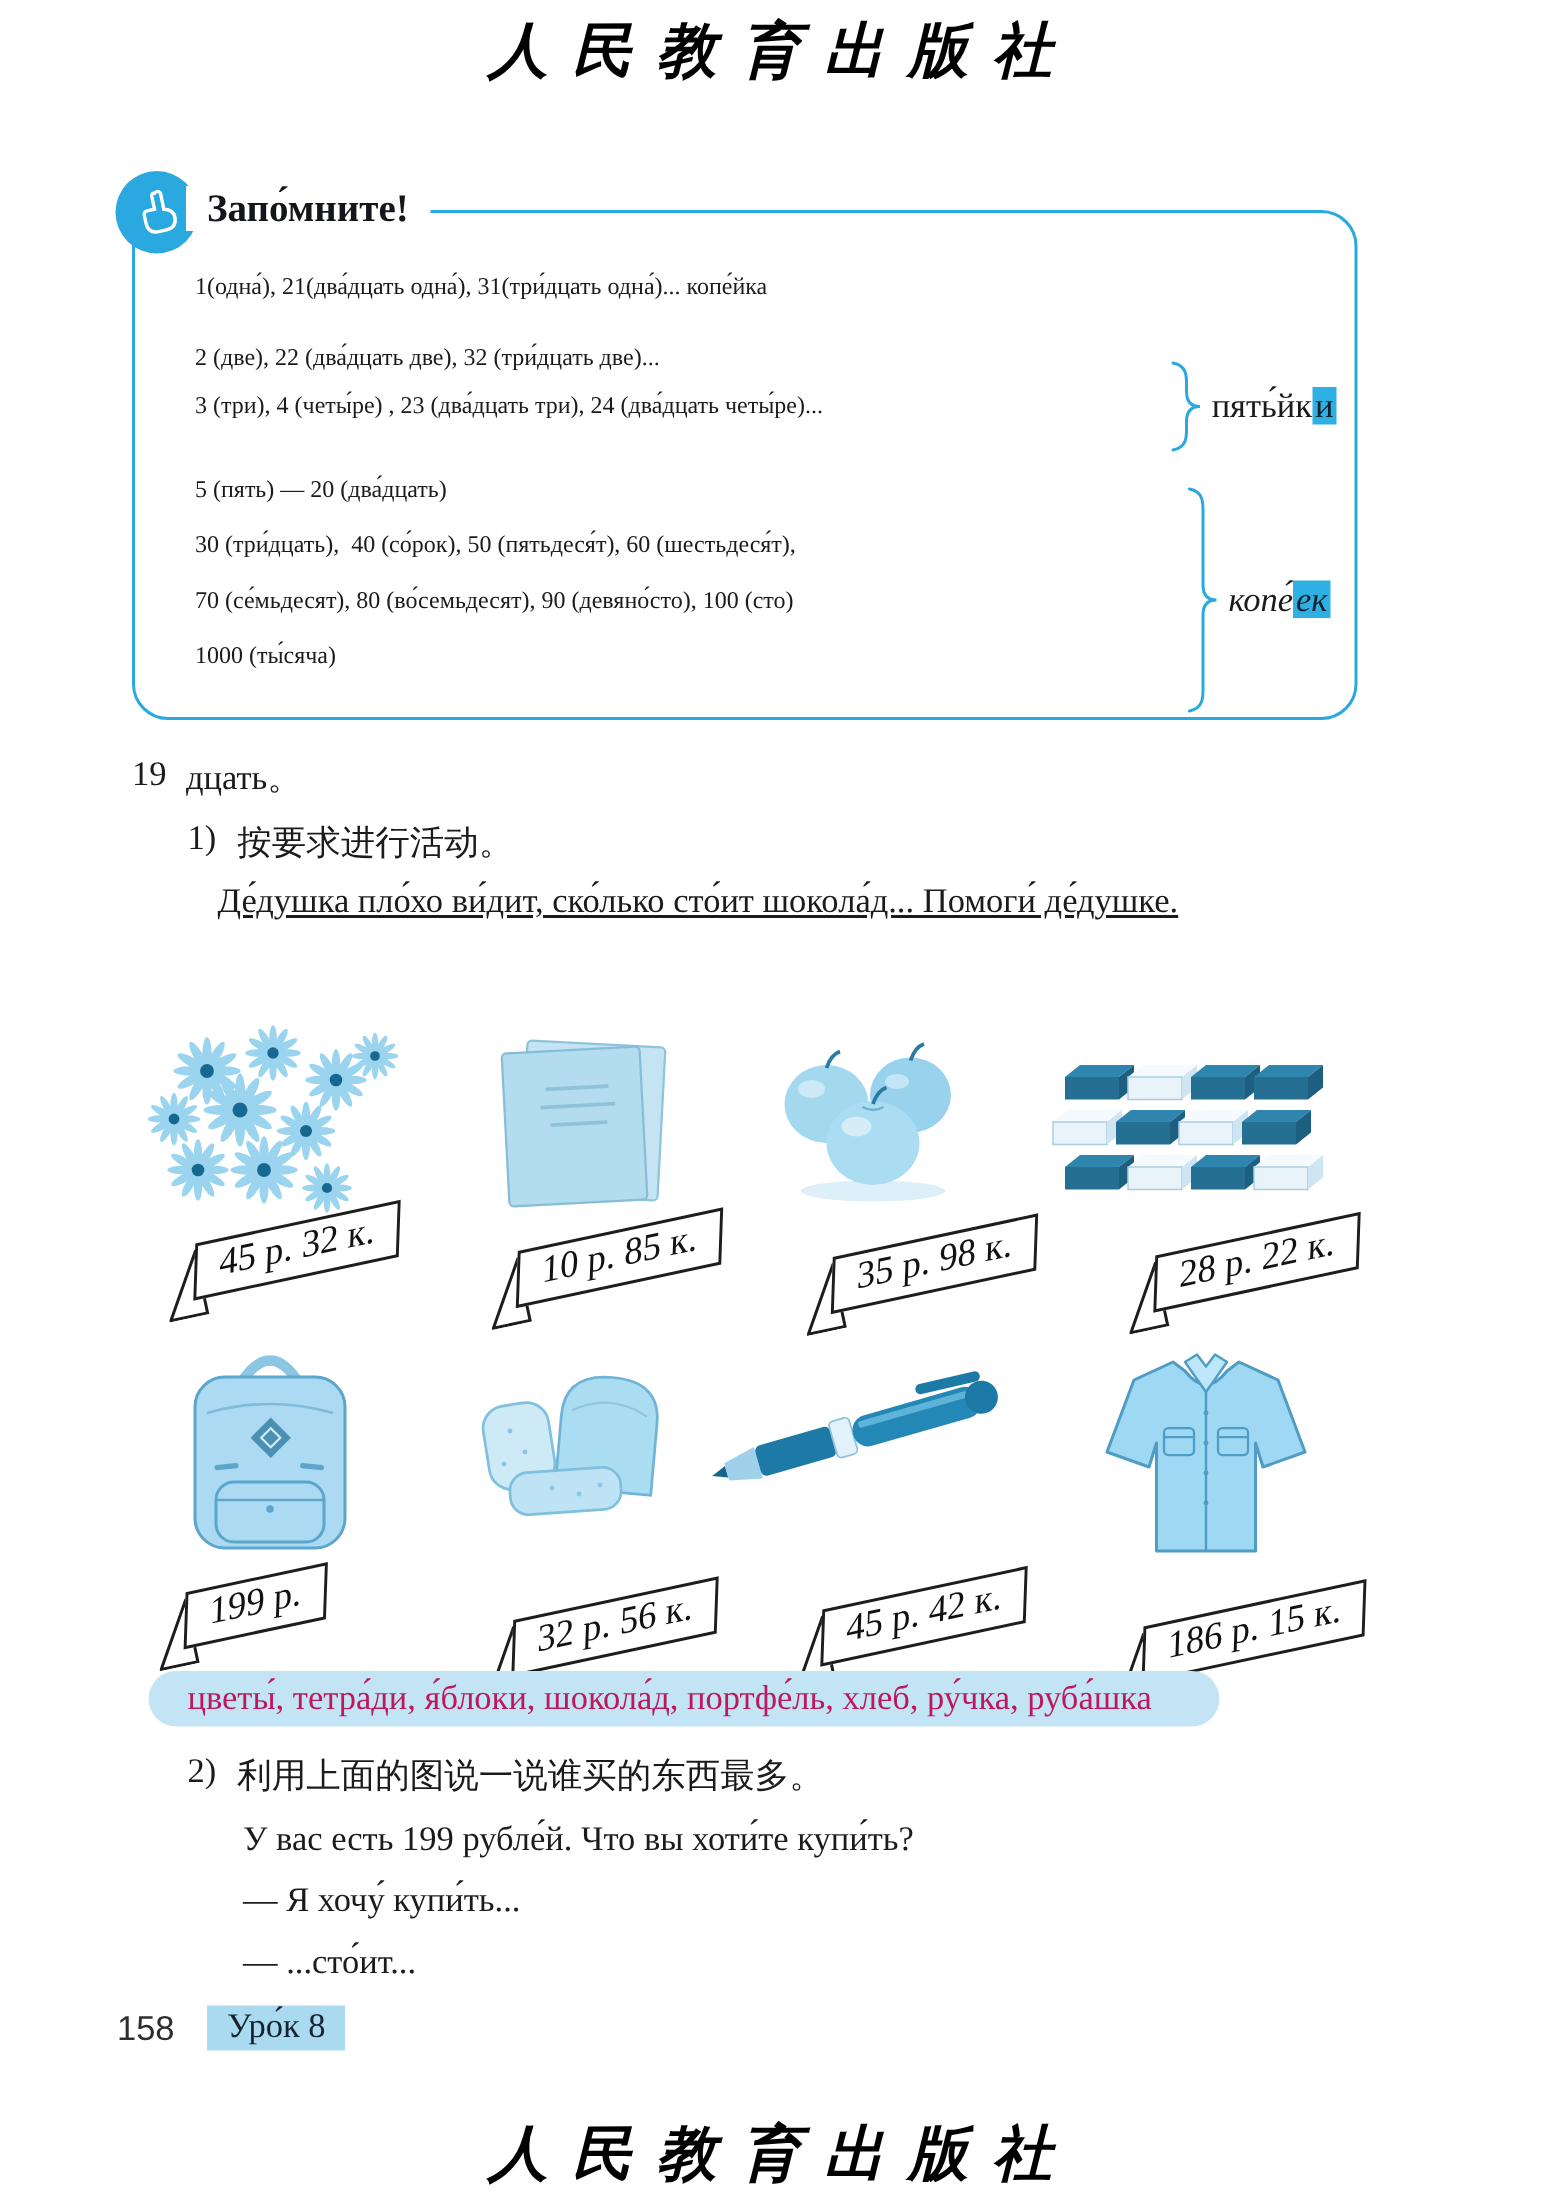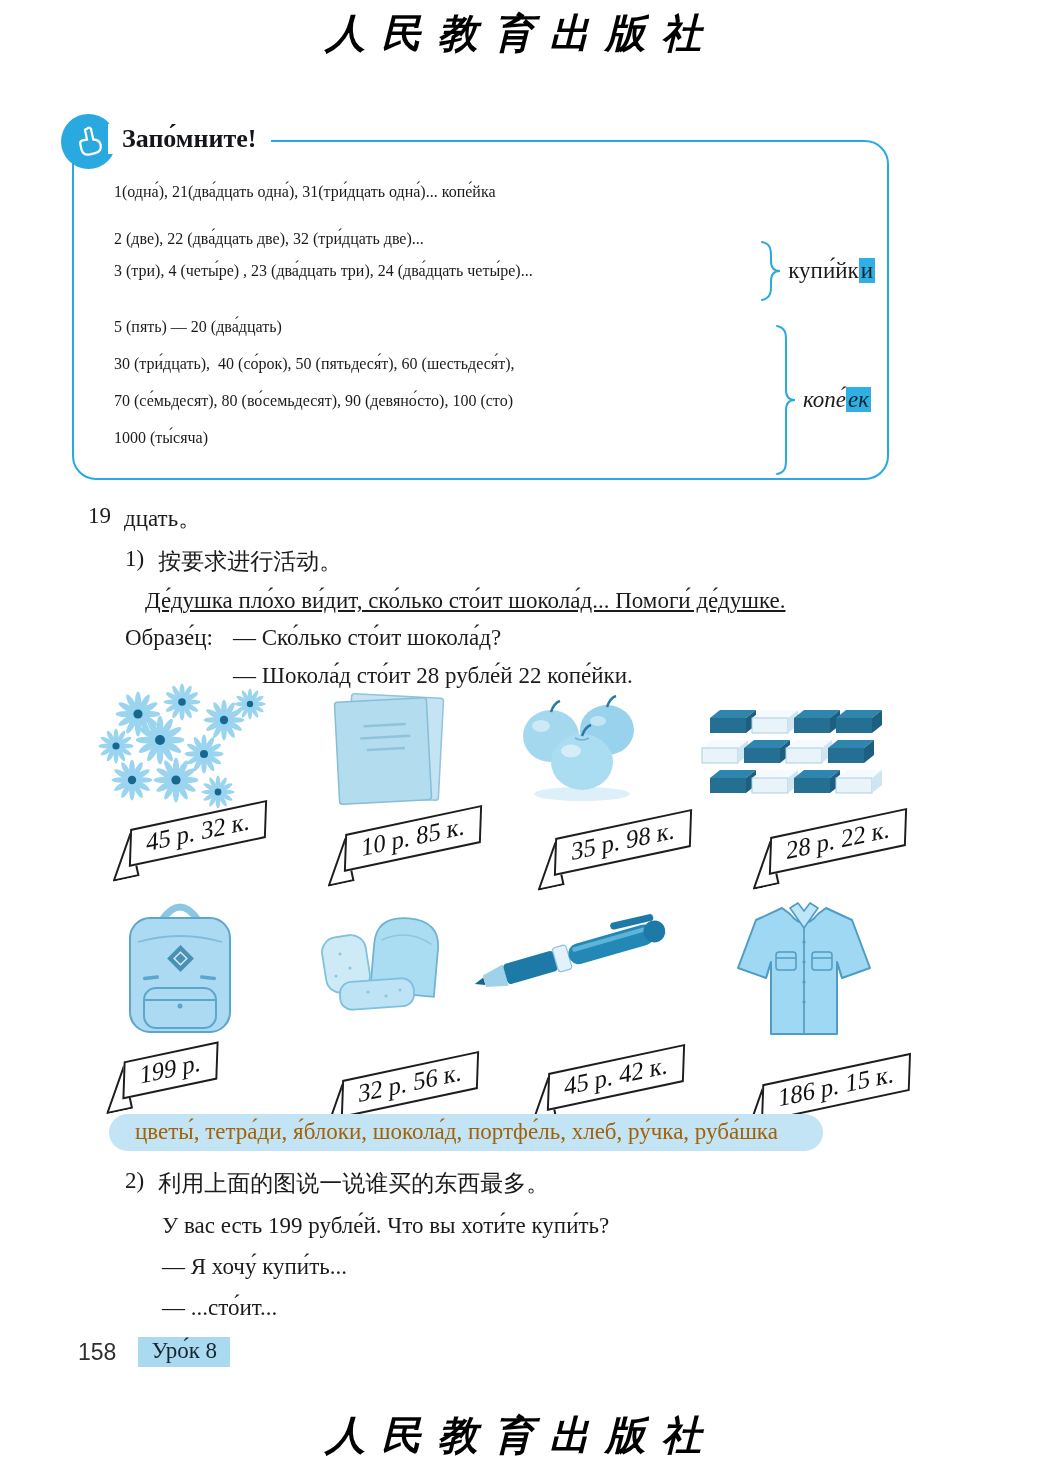--- a/index.html
+++ b/index.html
@@ -8,21 +8,21 @@
           font-family:"Liberation Serif", serif; color:#1b1b1b; overflow:hidden; }
 
   
   .logo { position:absolute; left:0; right:0; text-align:center;
           font-style:italic; font-weight:bold; letter-spacing:16px;
           font-size:40px; color:#000000; }
   .logo.top { top:6px; }
   .logo.bottom { top:1408px; }
 
   
-  .memo-box { position:absolute; left:72px; top:140px; width:817px; height:340px;
+  .memo-box { position:absolute; left:88px; top:140px; width:817px; height:340px;
               border:2px solid #29a9e0; border-radius:24px; }
   .memo-title { position:absolute; top:-18px; left:34px; background:#fff;
                 padding:0 14px; font-size:26px; font-weight:bold; color:#14161c;
                 white-space:nowrap; }
   .memo-icon { position:absolute; top:-28px; left:-13px; width:55px; height:55px;
                border-radius:50%; background:#29a9e0; display:flex;
                align-items:center; justify-content:center; }
   .memo-content { position:absolute; left:40px; top:34px; width:660px;
                   font-size:16px; }
   .memo-line { white-space:pre-wrap; line-height:32px; }
@@ -50,22 +50,22 @@
   .cell { position:absolute; }
   .cell svg { display:block; }
 
   .tag { position:absolute; transform:rotate(-12deg); }
   .tag-face { display:inline-block; background:#fff; border:2px solid #1d1d1d;
               padding:1px 15px 4px; font-size:25px; color:#111;
               transform:skewX(-14deg); white-space:nowrap; }
   .tag-flap { position:absolute; left:-23px; bottom:-11px; }
 
   
-  .vocab { position:absolute; left:109px; top:1114px; width:714px; height:37px;
-           background:#c2e4f4; border-radius:19px; font-size:23px; color:#a16207;
+  .vocab { position:absolute; left:99px; top:1114px; width:714px; height:37px;
+           background:#c2e4f4; border-radius:19px; font-size:23px; color:#be185d;
            line-height:36px; padding-left:26px; }
 
   
   .part2 { position:absolute; left:125px; top:1168px; font-size:23px; }
   .part2-head { display:flex; gap:14px; margin-bottom:14px; }
   .part2 .ru { margin:0 0 15px 37px; }
 
   
   .footer { position:absolute; left:78px; top:1337px; display:flex;
             align-items:center; gap:22px;text-align:center; }
@@ -95,48 +95,41 @@
       <div class="memo-line g3">5 (пять) — 20 (два́дцать)</div>
       <div class="memo-line g3">30 (три́дцать),  40 (со́рок), 50 (пятьдеся́т), 60 (шестьдеся́т),</div>
       <div class="memo-line g3">70 (се́мьдесят), 80 (во́семьдесят), 90 (девяно́сто), 100 (сто)</div>
       <div class="memo-line g3">1000 (ты́сяча)</div>
     </div>
 
     <div class="brace-group brace-1">
       <svg width="22" height="62" viewBox="0 0 22 62">
         <path d="M3 2 C13 4 12 12 12 18 L12 21 C12 28 15 31 21 31 C15 31 12 34 12 41 L12 44 C12 50 13 58 3 60" fill="none" stroke="#29a9e0" stroke-width="2" stroke-linecap="round"></path>
       </svg>
-      <span><span>купи́йк</span><span class="hl">и</span></span>
+      <span><span>пять́йк</span><span class="hl">и</span></span>
     </div>
 
     <div class="brace-group brace-2">
       <svg width="22" height="152" viewBox="0 0 22 152">
         <path d="M3 2 C13 4 12 12 12 20 L12 66 C12 73 15 76 21 76 C15 76 12 79 12 86 L12 132 C12 140 13 148 3 150" fill="none" stroke="#29a9e0" stroke-width="2" stroke-linecap="round"></path>
       </svg>
       <span><span>копе́</span><span class="hl">ек</span></span>
     </div>
   </div>
 
   <div class="exercise">
     <div class="ex-head">
       <span>19</span>
       <span class="cjk">дцать。</span>
     </div>
     <div class="part-row">
       <span>1)</span>
       <span class="cjk">按要求进行活动。</span>
     </div>
     <div class="desc">Де́душка пло́хо ви́дит, ско́лько сто́ит шокола́д... Помоги́ де́душке.</div>
-    <div class="sample-row">
-      <span class="sample-label">Образе́ц:</span>
-      <span class="sample-lines">
-        <div>— Ско́лько сто́ит шокола́д?</div>
-        <div>— Шокола́д сто́ит 28 рубле́й 22 копе́йки.</div>
-      </span>
-    </div>
   </div>
 
   <div class="products">
 
     <div class="cell" style="left:90px; top:8px; width:215px; height:190px;">
       <svg width="185" height="145" viewBox="0 0 185 145">
         <defs>
           <g id="daisy">
             <g fill="#9bd4ee">
               <ellipse cx="0" cy="-10" rx="2.7" ry="9.5"></ellipse>

